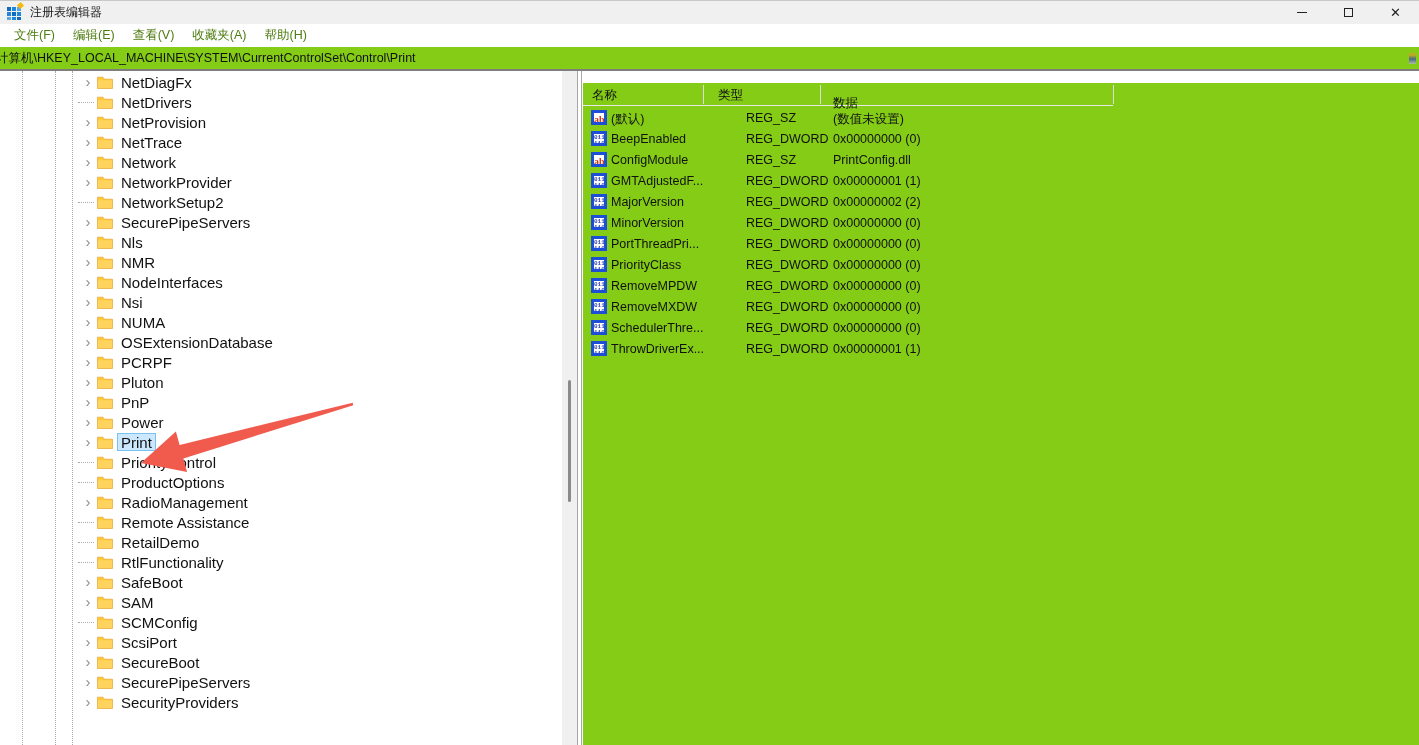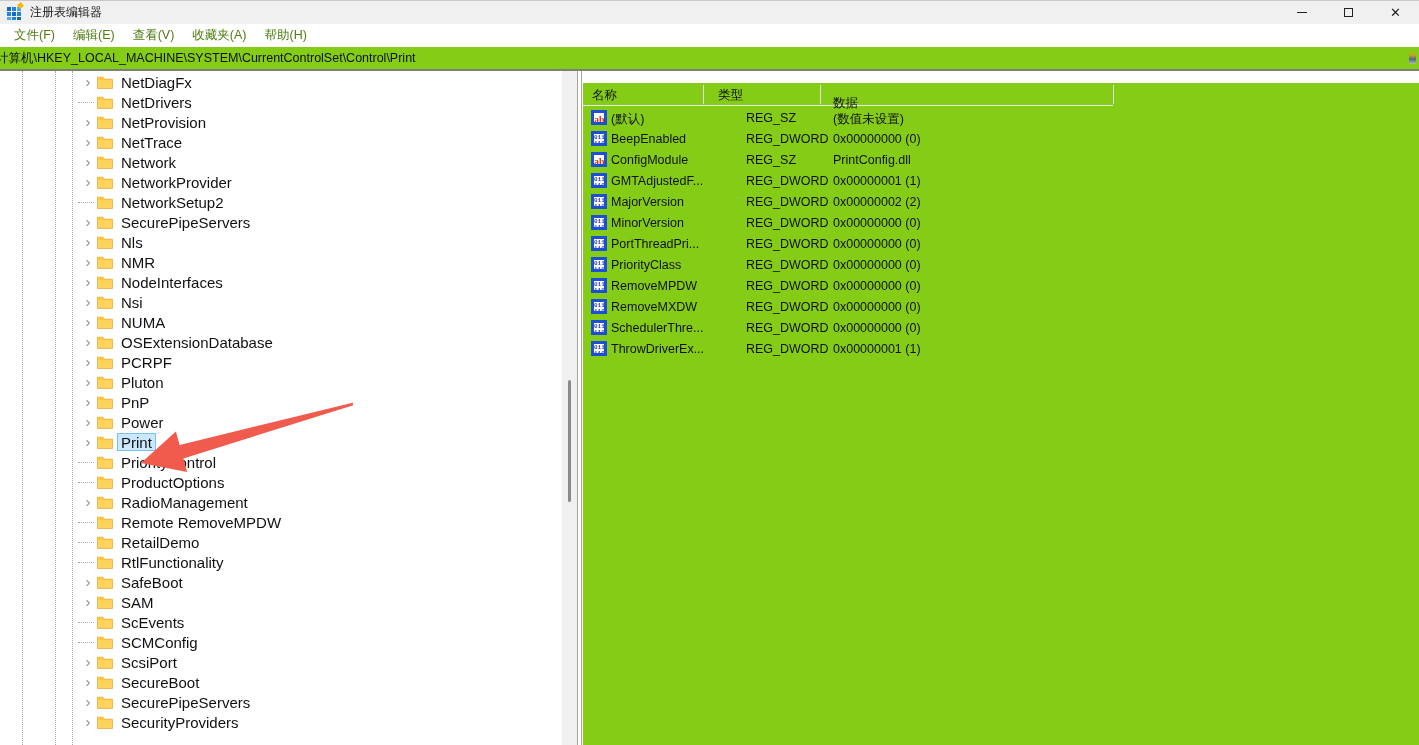--- a/index.html
+++ b/index.html
@@ -299,21 +299,21 @@
                 <path d="M0.9 4.3 h14.2 v7.8 h-14.2 z" fill="#ffd35e"></path>
               </svg></span>
             <span class="tlabel">RadioManagement</span>
           </div>
           <div class="tree-row">
             <span class="dash"></span>
             <span class="folder"><svg width="16" height="13" viewBox="0 0 16 13">
                 <path d="M0.5 1.2 h5.4 l1.6 2 h8 v9.3 h-15 z" fill="#ffc937" stroke="#e2a23a" stroke-width="0.7"></path>
                 <path d="M0.9 4.3 h14.2 v7.8 h-14.2 z" fill="#ffd35e"></path>
               </svg></span>
-            <span class="tlabel">Remote RemoveMPDW</span>
+            <span class="tlabel">Remote Assistance</span>
           </div>
           <div class="tree-row">
             <span class="dash"></span>
             <span class="folder"><svg width="16" height="13" viewBox="0 0 16 13">
                 <path d="M0.5 1.2 h5.4 l1.6 2 h8 v9.3 h-15 z" fill="#ffc937" stroke="#e2a23a" stroke-width="0.7"></path>
                 <path d="M0.9 4.3 h14.2 v7.8 h-14.2 z" fill="#ffd35e"></path>
               </svg></span>
             <span class="tlabel">RetailDemo</span>
           </div>
           <div class="tree-row">
@@ -332,28 +332,20 @@
               </svg></span>
             <span class="tlabel">SafeBoot</span>
           </div>
           <div class="tree-row">
             <span class="chevron">›</span>
             <span class="folder"><svg width="16" height="13" viewBox="0 0 16 13">
                 <path d="M0.5 1.2 h5.4 l1.6 2 h8 v9.3 h-15 z" fill="#ffc937" stroke="#e2a23a" stroke-width="0.7"></path>
                 <path d="M0.9 4.3 h14.2 v7.8 h-14.2 z" fill="#ffd35e"></path>
               </svg></span>
             <span class="tlabel">SAM</span>
-          </div>
-          <div class="tree-row">
-            <span class="dash"></span>
-            <span class="folder"><svg width="16" height="13" viewBox="0 0 16 13">
-                <path d="M0.5 1.2 h5.4 l1.6 2 h8 v9.3 h-15 z" fill="#ffc937" stroke="#e2a23a" stroke-width="0.7"></path>
-                <path d="M0.9 4.3 h14.2 v7.8 h-14.2 z" fill="#ffd35e"></path>
-              </svg></span>
-            <span class="tlabel">ScEvents</span>
           </div>
           <div class="tree-row">
             <span class="dash"></span>
             <span class="folder"><svg width="16" height="13" viewBox="0 0 16 13">
                 <path d="M0.5 1.2 h5.4 l1.6 2 h8 v9.3 h-15 z" fill="#ffc937" stroke="#e2a23a" stroke-width="0.7"></path>
                 <path d="M0.9 4.3 h14.2 v7.8 h-14.2 z" fill="#ffd35e"></path>
               </svg></span>
             <span class="tlabel">SCMConfig</span>
           </div>
           <div class="tree-row">

